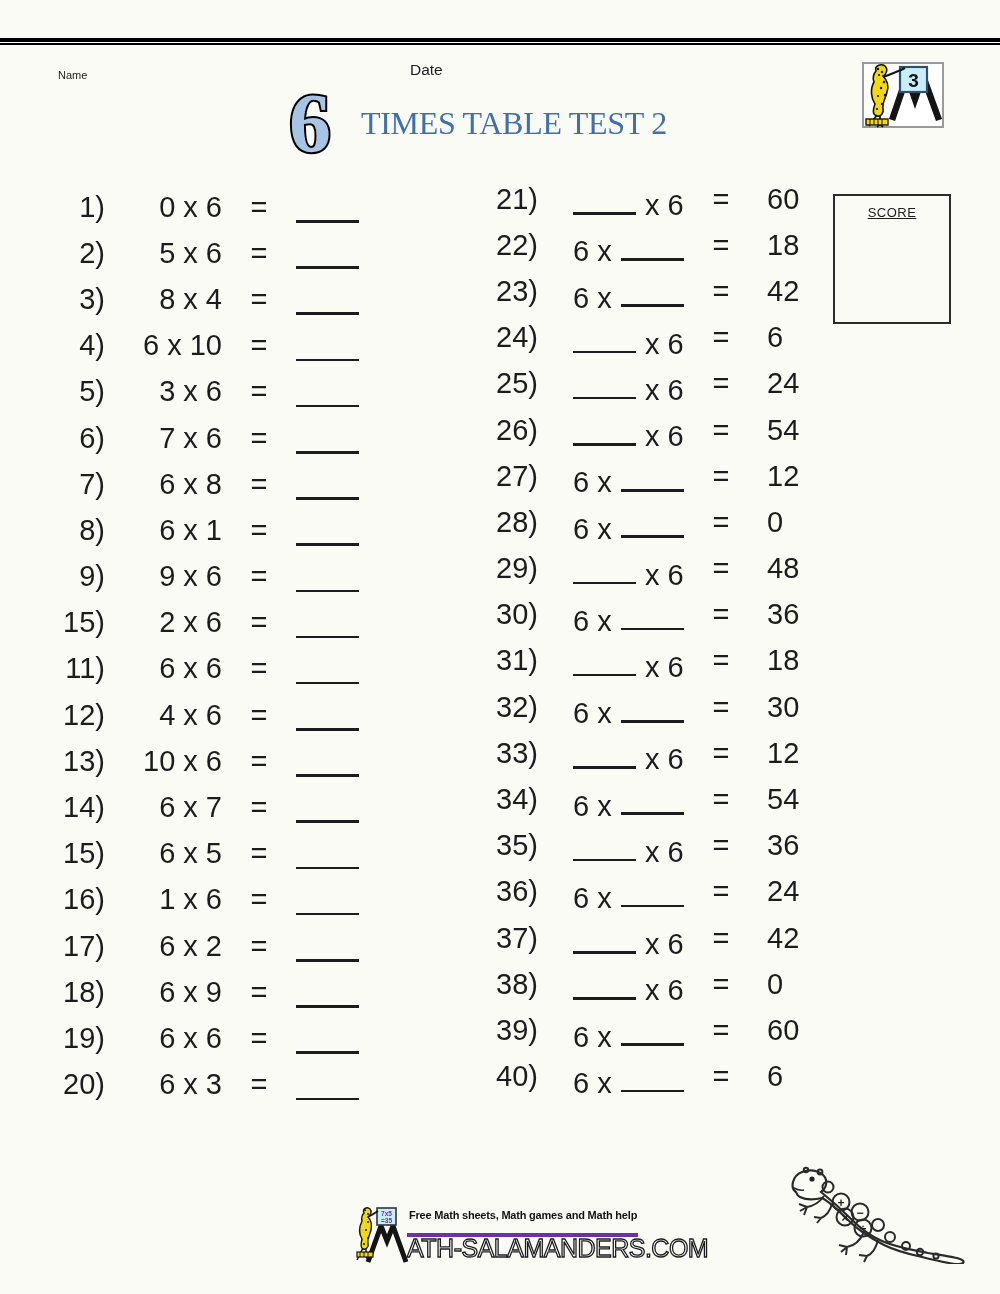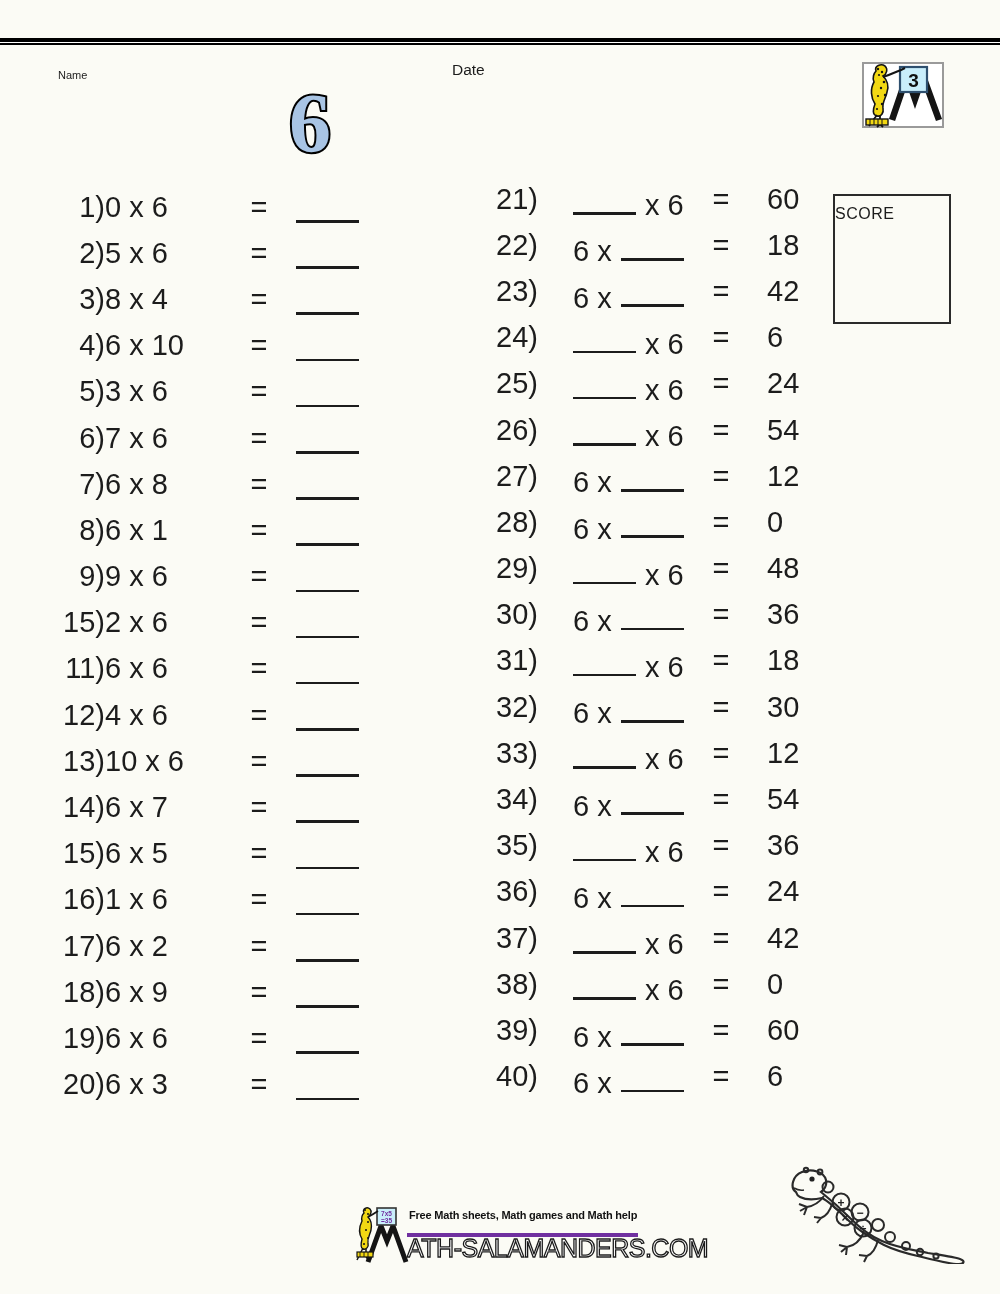--- a/index.html
+++ b/index.html
@@ -9,45 +9,45 @@
     font-family:"Liberation Sans",sans-serif;color:var(--ink,#1c1c1c);
   }
   .abs{position:absolute;}
 
   
   .top-rule{left:0;top:38px;width:1000px;height:7px;
     background:linear-gradient(to bottom,#000 0 52%,#fff 52% 68%,#000 68% 100%);}
 
   
   .name-label{left:58px;top:69px;font-size:11px;}
-  .date-label{left:410px;top:61px;font-size:15.5px;margin-left:42px;}
+  .date-label{left:410px;top:61px;font-size:15.5px;}
 
   
   .logo-box{left:862px;top:62px;width:82px;height:66px;}
 
   
   .title-block{left:286px;top:86px;display:flex;align-items:flex-start;gap:21px;}
   .title-text{
     margin-top:19px;font-family:"Liberation Serif",serif;font-size:32px;
     color:var(--title_blue,#3f6fae);letter-spacing:-0.3px;white-space:nowrap;
   }
 
   
   .score-box{left:833px;top:194px;width:114px;height:126px;border:2px solid #2a2a2a;}
-  .score-label{display:block;text-align:left;margin-top:9px;font-size:16px;letter-spacing:0.5px;}
+  .score-label{display:block;text-align:center;margin-top:9px;font-size:13px;letter-spacing:0.5px;text-decoration:underline;}
 
   
   .pcol{font-size:29px;color:var(--ink,#1c1c1c);}
   .col-left{left:58px;top:184px;}
   .col-right{left:480px;top:176px;}
   .prow{height:46.2px;display:grid;align-items:center;}
   .prow-l{grid-template-columns:47px 117px 74px 63px;}
   .prow-r{grid-template-columns:58px 147px 72px 85px;}
   .pnum{text-align:right;}
-  .prow-l .pexpr{white-space:nowrap;}
+  .prow-l .pexpr{text-align:right;white-space:nowrap;}
   .prow-r .pexpr{display:flex;gap:9px;align-items:flex-end;height:100%;padding-left:35px;white-space:nowrap;}
   .peq{text-align:center;}
   .pans{padding-left:10px;text-align:left;}
   .pblank{width:63px;height:2.6px;background:var(--ink,#1c1c1c);align-self:start;margin-top:36px;}
   .prow-r .pblank{margin-top:36px;}
 
   
   .footer-icon{left:356px;top:1200px;}
   .footer-tagline{left:409px;top:1209px;font-size:11px;font-weight:bold;letter-spacing:-0.2px;color:#111;}
   .footer-rule{left:407px;top:1233px;width:231px;height:3.6px;background:var(--purple_rule,#7030a0);}
@@ -87,20 +87,21 @@
         <circle cx="20" cy="42" r="1.2"></circle>
         <circle cx="15" cy="47" r="1.1"></circle>
     </g>
   </svg>
 </div>
 
 <div class="abs title-block">
   <svg width="54" height="80" viewBox="0 0 54 80">
     <text x="3" y="66" font-family="Liberation Serif, serif" font-size="84" font-weight="bold" style="fill:var(--six_fill,#a8c4e4)" stroke="#000" stroke-width="4" paint-order="stroke">6</text>
   </svg>
+  <span class="title-text">TIMES TABLE TEST 2</span>
 </div>
 
 <div class="abs score-box">
   <span class="score-label">SCORE</span>
   <div style="height:90px;"></div>
 </div>
 
 <div class="abs pcol col-left">
     <div class="prow prow-l">
     <span class="pnum">1)</span>

